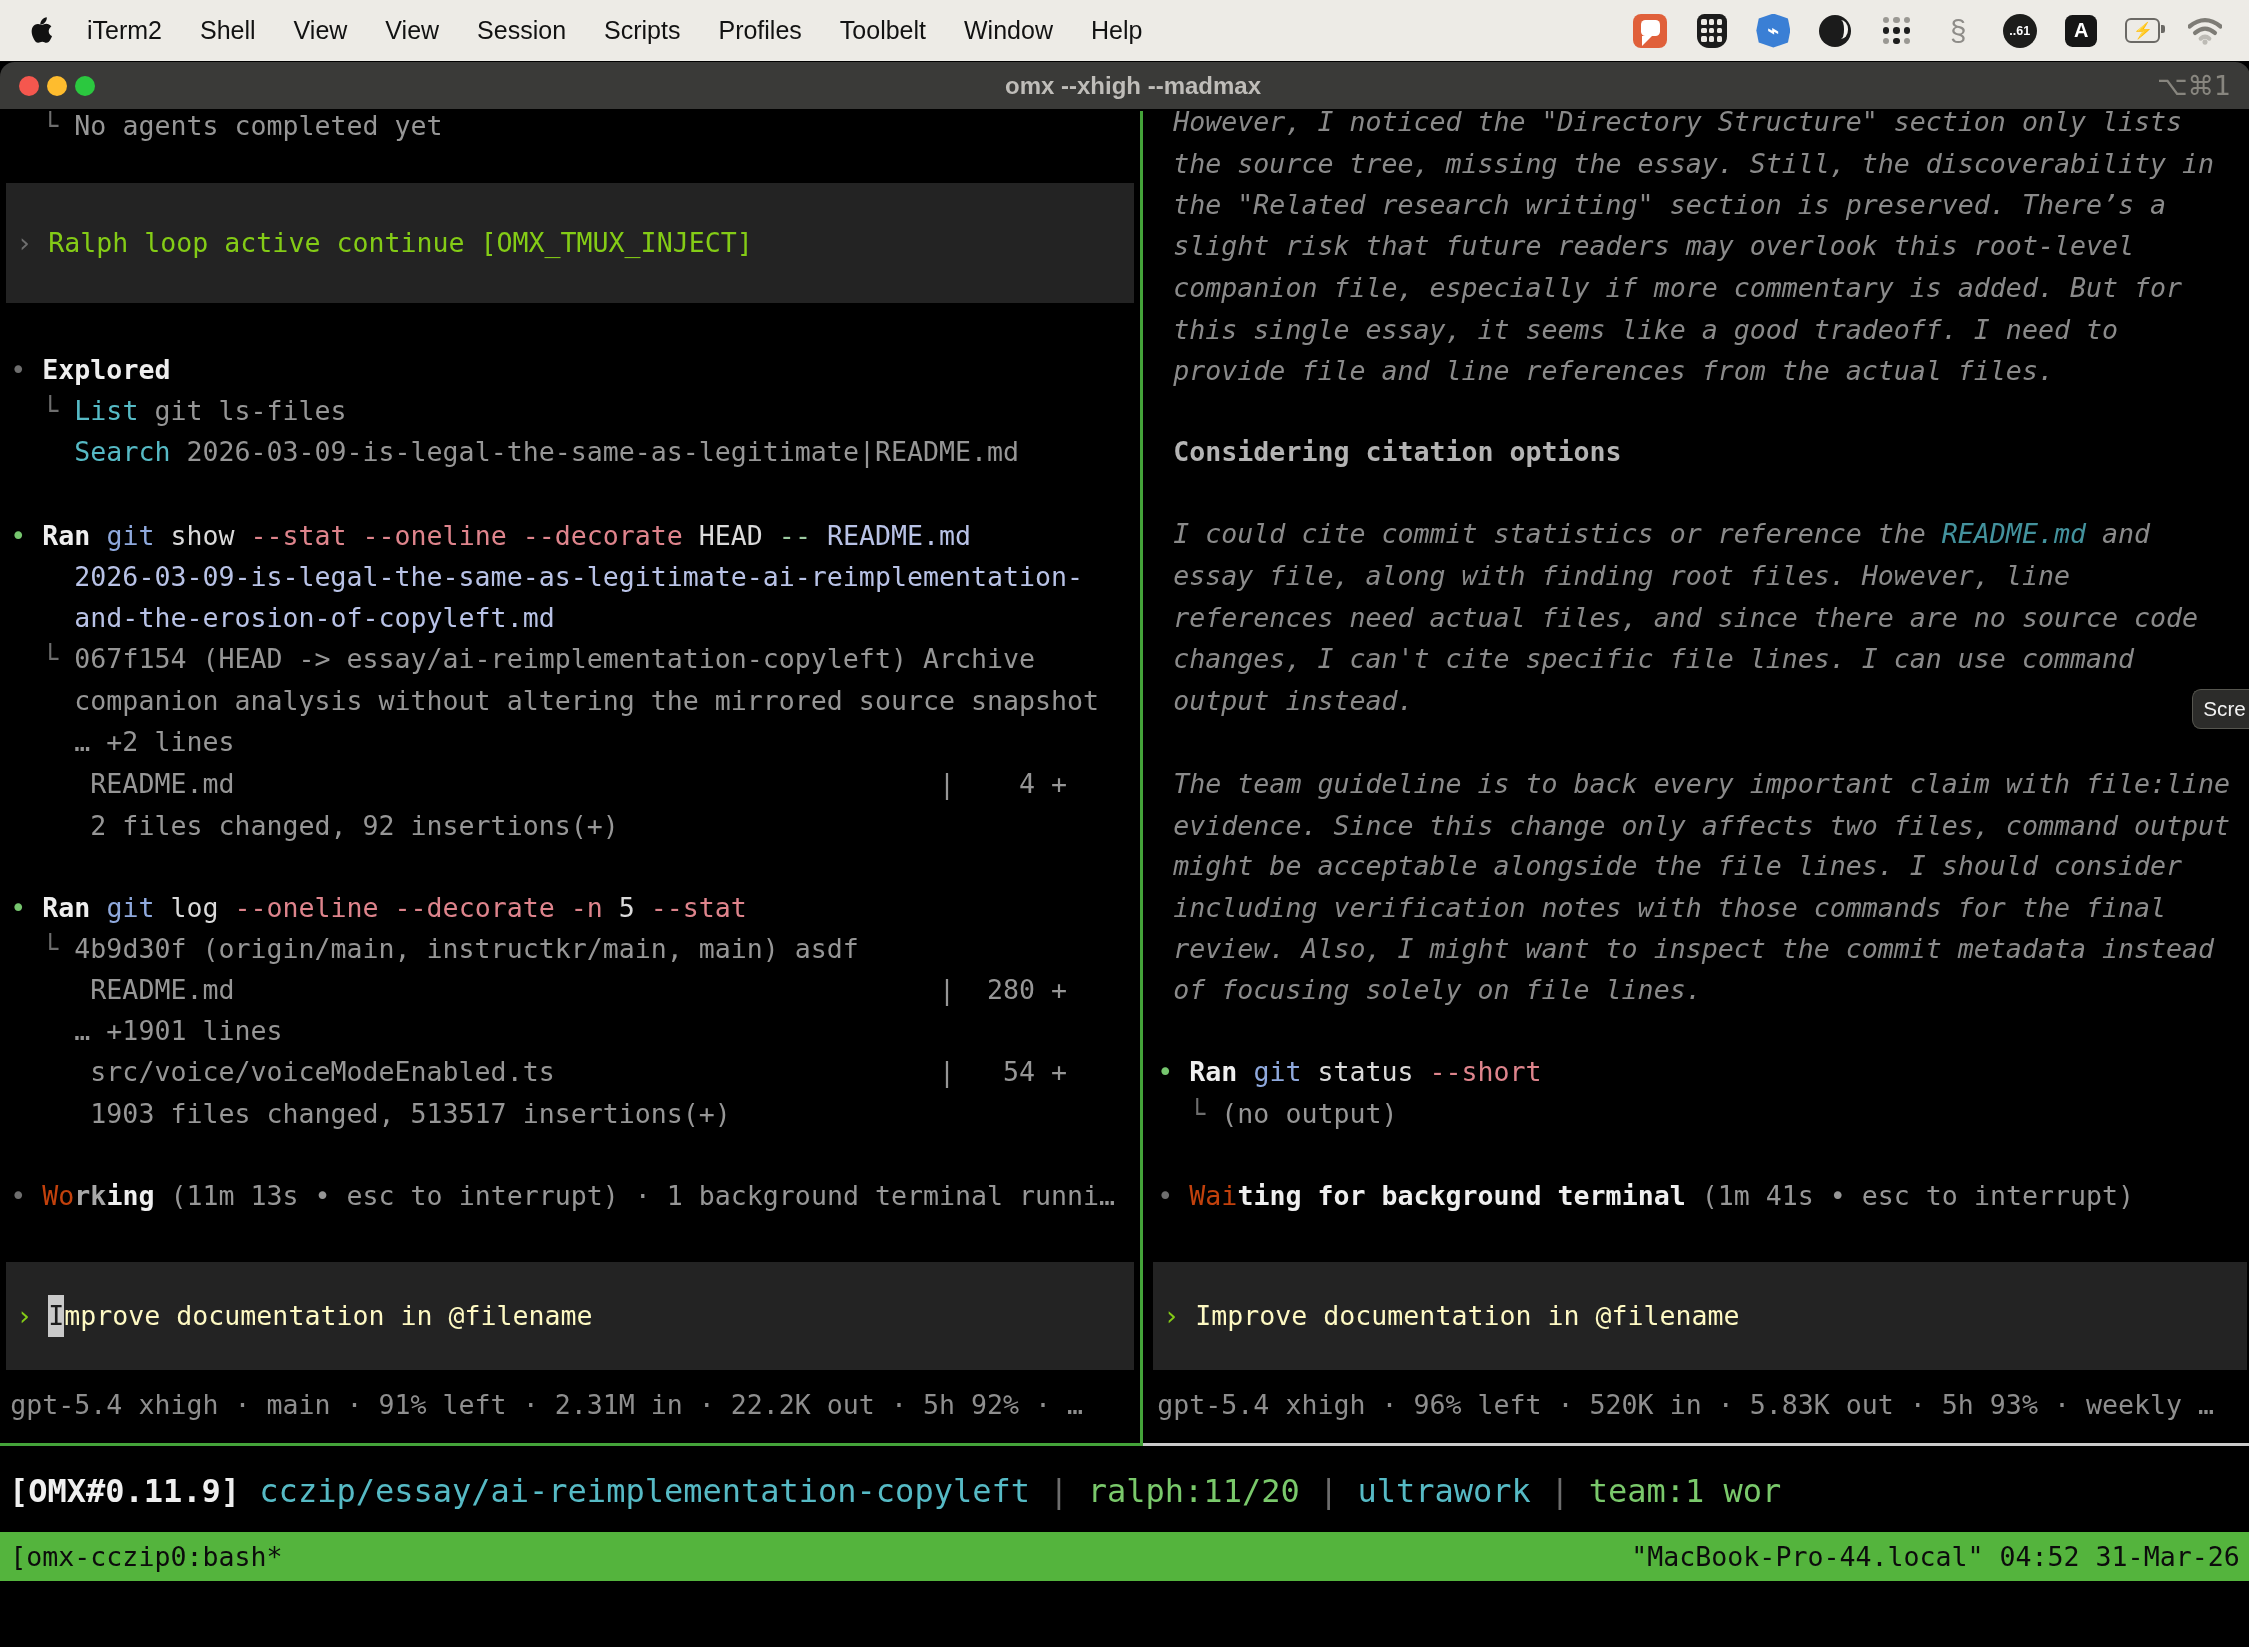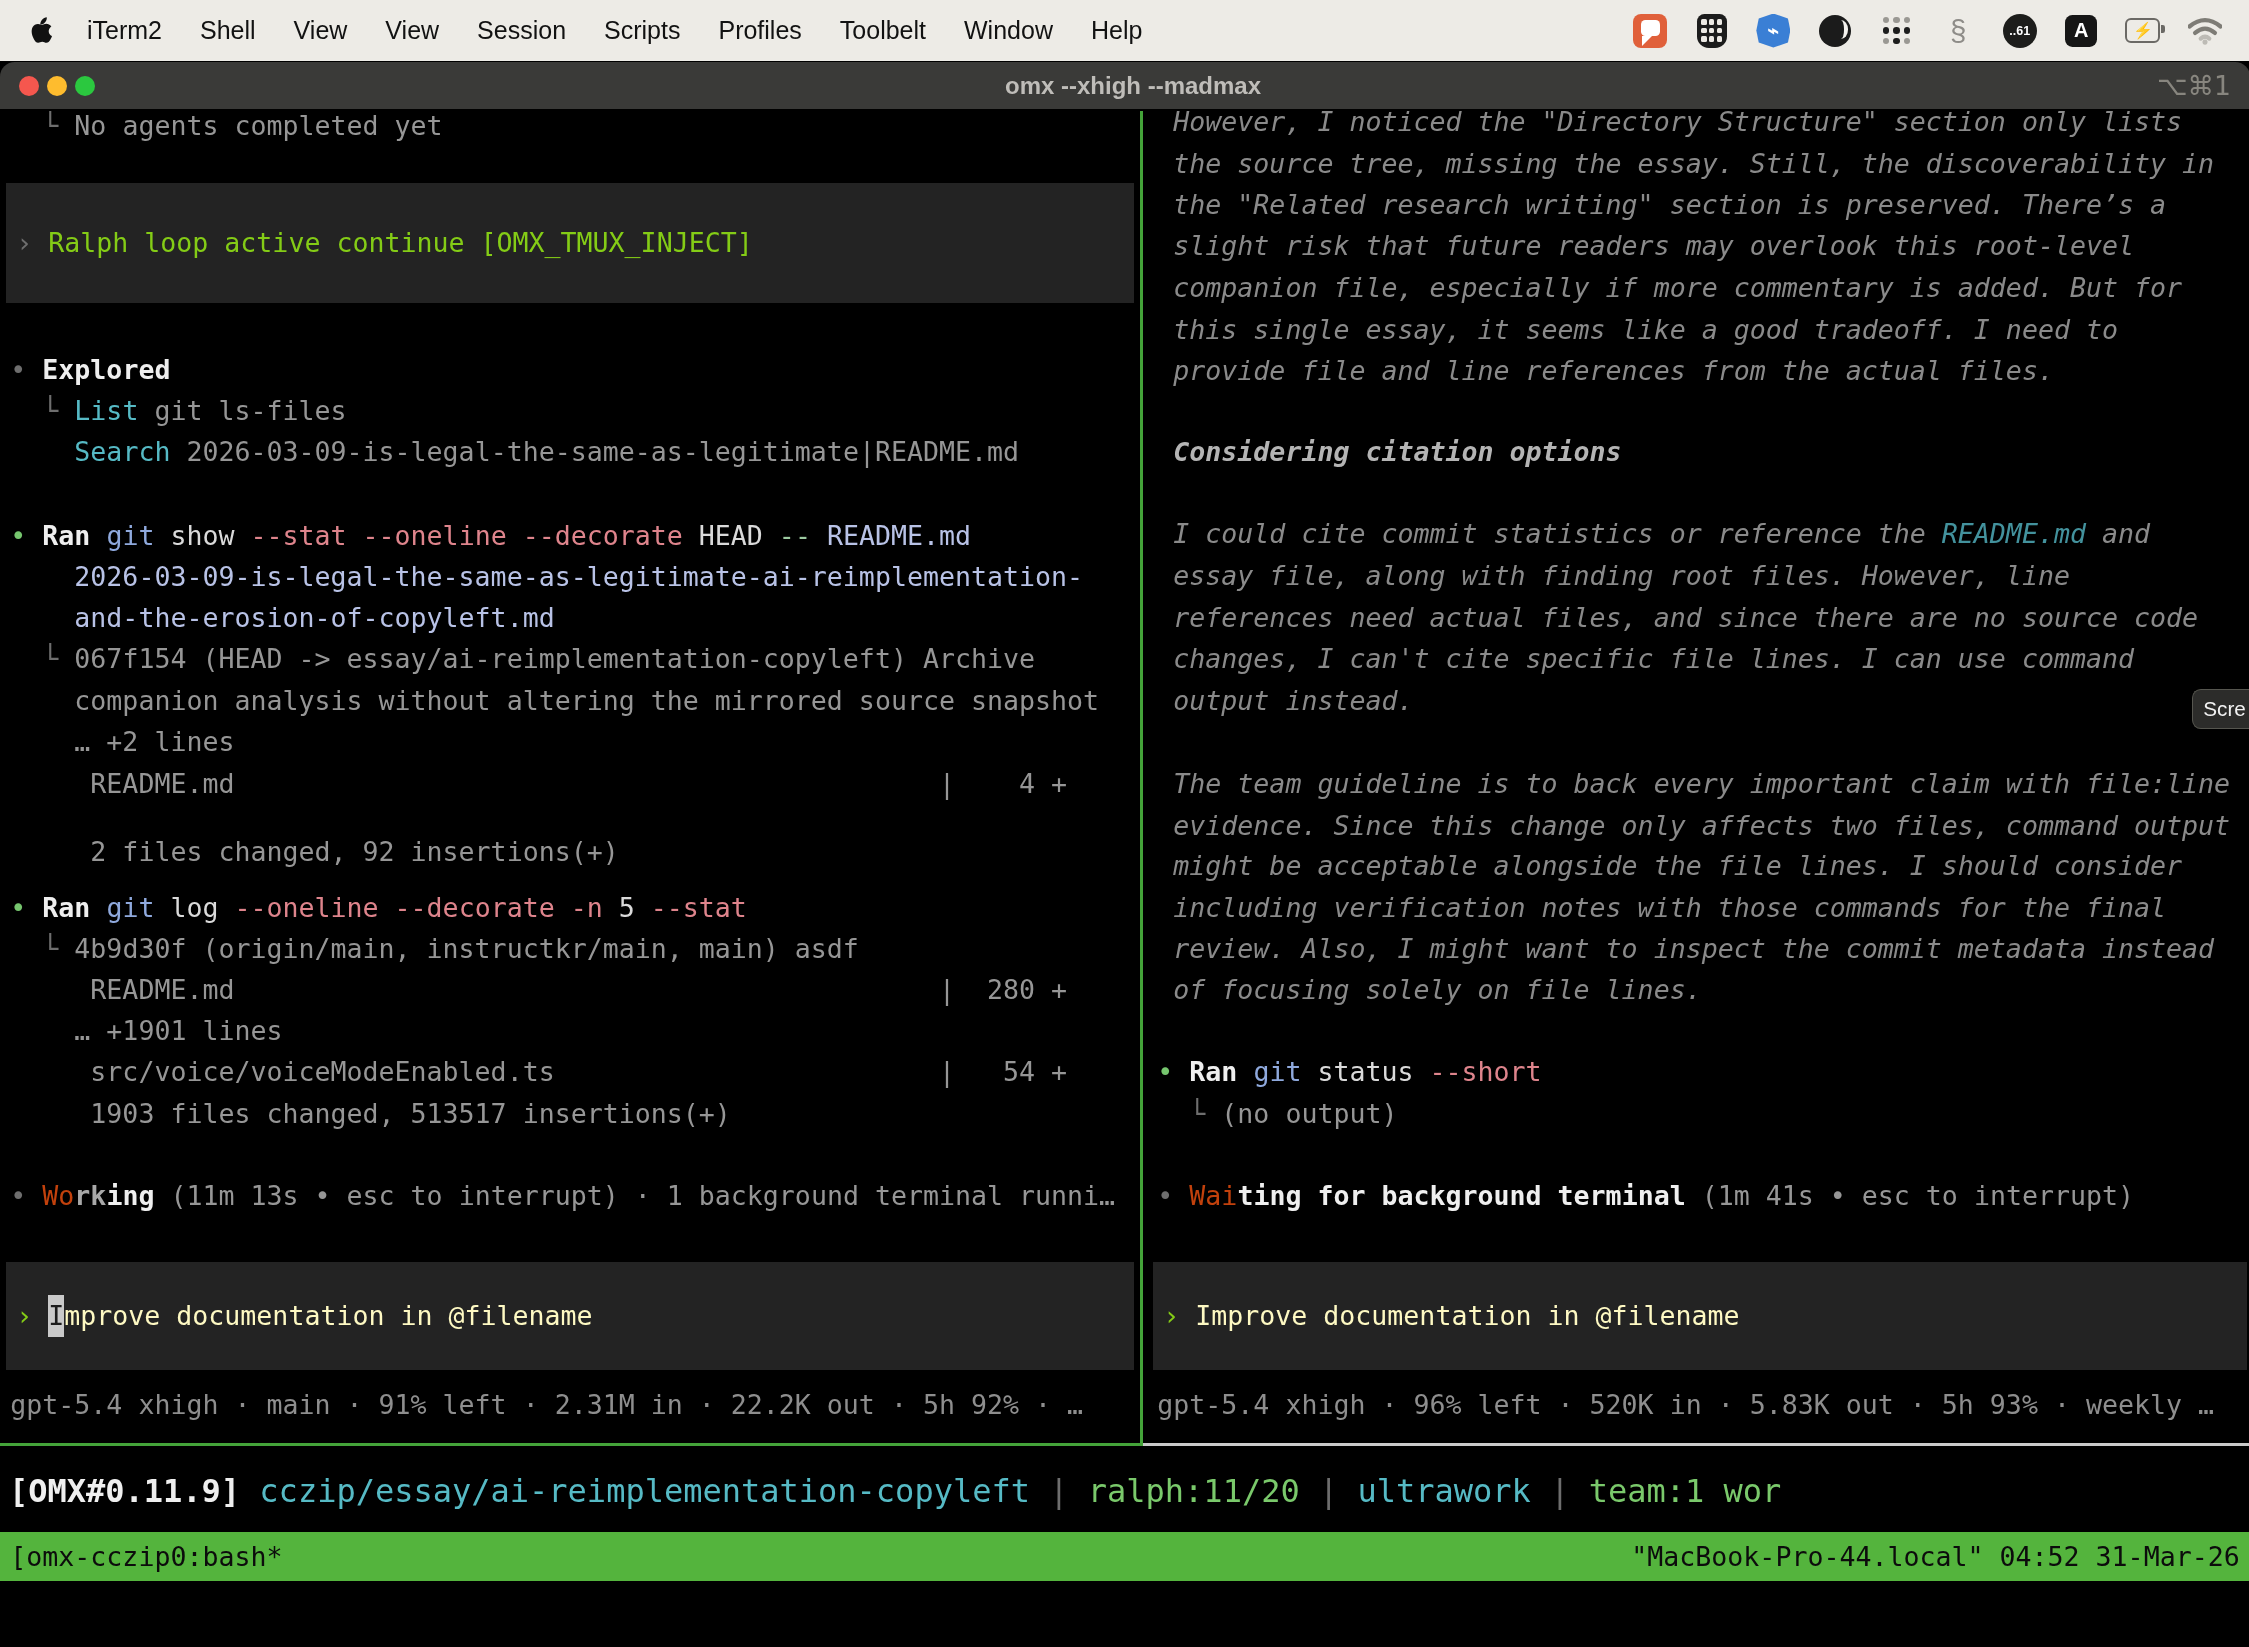--- a/index.html
+++ b/index.html
@@ -75,21 +75,21 @@
   .s-wn{color:#84cc16}
   .s-hw{color:#dadada}
   .s-cy{color:#56bac5}
   .s-bl{color:#8fa9dd}
   .s-pk{color:#de848c}
   .s-gr{color:#76c66e}
   .s-grl{color:#7ac96b}
   .s-lv{color:#b8c2e6}
   .s-mint{color:#9cc9a0}
   .s-it{color:#8a8a8a;font-style:italic}
-  .s-itb{color:#b4b4b4;font-style:italic;font-weight:bold}
+  .s-itb{color:#b4b4b4;font-weight:bold}
   .s-lk{color:#43929d;font-style:italic}
   .s-cur{background:#c9c9c9;color:#1c1c1c}
   .s-ph{color:#fef9c3}
   .s-db{color:#c2410c;font-weight:normal}
   .s-gb{color:#a8a8a8;font-weight:bold}
   .s-st{color:#8e8e8e}
 
   
   .omx-line{position:absolute;left:0;top:1470px;width:1784px;height:42px;line-height:42px;
             font-size:32px;white-space:pre;padding-left:8.9px;box-sizing:border-box;overflow:hidden;text-decoration:underline;}
@@ -196,21 +196,21 @@
     <div class="tline" style="top: 238px;"><span class="s-d">• </span><span class="s-w">Explored</span></div>
     <div class="tline" style="top: 279px;"><span class="s-d">  └ </span><span class="s-cy">List</span><span class="s-g"> git ls-files</span></div>
     <div class="tline" style="top: 320px;"><span class="s-g">    </span><span class="s-cy">Search</span><span class="s-g"> 2026-03-09-is-legal-the-same-as-legitimate|README.md</span></div>
     <div class="tline" style="top: 404px;"><span class="s-gr">• </span><span class="s-w">Ran</span><span class="s-bl"> git</span><span class="s-hw"> show</span><span class="s-pk"> --stat --oneline --decorate</span><span class="s-hw"> HEAD</span><span class="s-mint"> --</span><span class="s-lv"> README.md</span></div>
     <div class="tline" style="top: 445px;"><span class="s-lv">    2026-03-09-is-legal-the-same-as-legitimate-ai-reimplementation-</span></div>
     <div class="tline" style="top: 486px;"><span class="s-lv">    and-the-erosion-of-copyleft.md</span></div>
     <div class="tline" style="top: 527px;"><span class="s-d">  └ </span><span class="s-g">067f154 (HEAD -&gt; essay/ai-reimplementation-copyleft) Archive</span></div>
     <div class="tline" style="top: 569px;"><span class="s-g">    companion analysis without altering the mirrored source snapshot</span></div>
     <div class="tline" style="top: 610px;"><span class="s-g">    … +2 lines</span></div>
     <div class="tline" style="top: 652px;"><span class="s-g">     README.md                                            |    4 +</span></div>
-    <div class="tline" style="top: 694px; margin-top: 26px;"><span class="s-g">     2 files changed, 92 insertions(+)</span></div>
+    <div class="tline" style="top: 694px;"><span class="s-g">     2 files changed, 92 insertions(+)</span></div>
     <div class="tline" style="top: 776px;"><span class="s-gr">• </span><span class="s-w">Ran</span><span class="s-bl"> git</span><span class="s-hw"> log</span><span class="s-pk"> --oneline --decorate -n</span><span class="s-hw"> 5</span><span class="s-pk"> --stat</span></div>
     <div class="tline" style="top: 817px;"><span class="s-d">  └ </span><span class="s-g">4b9d30f (origin/main, instructkr/main, main) asdf</span></div>
     <div class="tline" style="top: 858px;"><span class="s-g">     README.md                                            |  280 +</span></div>
     <div class="tline" style="top: 899px;"><span class="s-g">    … +1901 lines</span></div>
     <div class="tline" style="top: 940px;"><span class="s-g">     src/voice/voiceModeEnabled.ts                        |   54 +</span></div>
     <div class="tline" style="top: 982px;"><span class="s-g">     1903 files changed, 513517 insertions(+)</span></div>
     <div class="tline" style="top: 1064px;"><span class="s-d">• </span><span class="s-db">Wo</span><span class="s-gb">rk</span><span class="s-w">ing</span><span class="s-g"> (11m 13s • esc to interrupt) · 1 background terminal runni…</span></div>
     <div class="tline tbox" style="top: 1151px; height: 108px;"><span class="s-wn">› </span><span class="s-cur">I</span><span class="s-ph">mprove documentation in @filename</span></div>
     <div class="tline" style="top: 1273px;"><span class="s-st">gpt-5.4 xhigh · main · 91% left · 2.31M in · 22.2K out · 5h 92% · …</span></div>
   </div>

